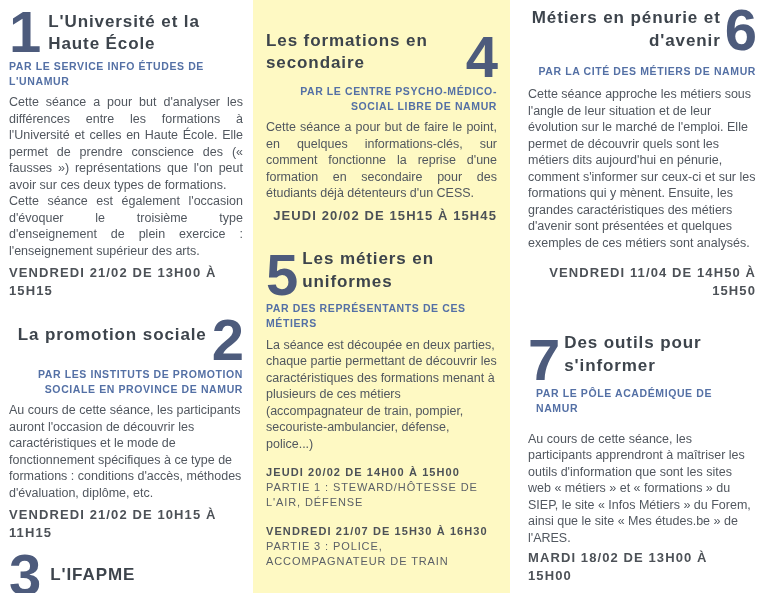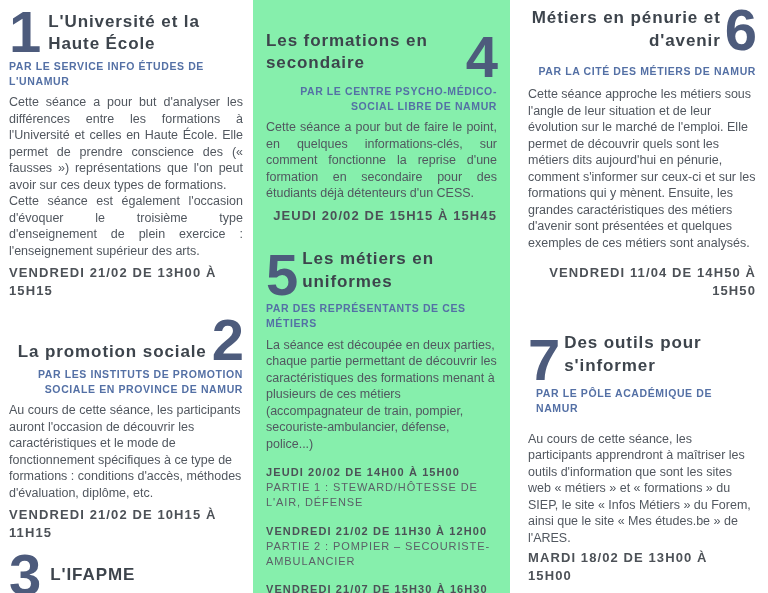--- a/index.html
+++ b/index.html
@@ -4,21 +4,21 @@
 <style>
   * { margin:0; padding:0; box-sizing:border-box; }
   html,body { background:#ffffff; }
   .page {
     width:768px; height:593px; overflow:hidden;
     display:flex; background:#ffffff;
     font-family:"Liberation Sans", sans-serif;
     -webkit-font-smoothing:antialiased;
   }
   .col { width:253px; flex:0 0 auto; padding:8px 10px 0 9px; }
-  .col.mid { width:257px; background:#86efac; padding:0 13px; }
+  .col.mid { width:257px; background:#fef9c3; padding:0 13px; }
   .col.right { width:258px; padding:0 12px 0 18px; }
 
   .hdr { display:flex; }
   .num {
     font-size:58px; font-weight:bold; line-height:0.82;
     color:#4d5b7c; letter-spacing:-1px; flex:0 0 auto;
   }
   .ttl {
     font-size:17px; font-weight:bold; letter-spacing:0.9px;
     color:#3d444c; line-height:1.32;
@@ -46,21 +46,21 @@
   .sched-label {
     font-size:11px; letter-spacing:0.9px; color:#5b6067; line-height:1.4;
   }
 
   
   .s1 .hdr { align-items:flex-start; }
   .s1 .num { margin-right:8px; }
   .s1 .ttl { padding-top:3px; }
 
   .s2 { margin-top:17px; }
-  .s2 .hdr { align-items:flex-end; }
+  .s2 .hdr { align-items:flex-start; }
   .s2 .num { margin-left:5px; }
   .s2 .ttl { padding-top:8px; }
 
   .s3 { margin-top:10px; }
   .s3 .hdr { align-items:center; }
   .s3 .num { margin-right:10px; }
 
   .s4 { margin-top:30px; }
   .s4 .hdr { align-items:flex-end; }
   .s4 .ttl { padding-bottom:6px; }
@@ -144,24 +144,20 @@
         <div class="ttl grow">Les métiers en uniformes</div>
       </div>
       <div class="sub">PAR DES REPRÉSENTANTS DE CES MÉTIERS</div>
       <div class="body">La séance est découpée en deux parties, chaque partie permettant de découvrir les caractéristiques des formations menant à plusieurs de ces métiers (accompagnateur de train, pompier, secouriste-ambulancier, défense, police...)</div>
 
       <div class="sched-item">
         <div class="sched-date">JEUDI 20/02 DE 14H00 À 15H00</div>
         <div class="sched-label">PARTIE 1 : STEWARD/HÔTESSE DE L'AIR, DÉFENSE</div>
       </div>
       <div class="sched-item">
-        <div class="sched-date">VENDREDI 21/02 DE 11H30 À 12H00</div>
-        <div class="sched-label">PARTIE 2 : POMPIER – SECOURISTE-AMBULANCIER</div>
-      </div>
-      <div class="sched-item">
         <div class="sched-date">VENDREDI 21/07 DE 15H30 À 16H30</div>
         <div class="sched-label">PARTIE 3 : POLICE, ACCOMPAGNATEUR DE TRAIN</div>
       </div>
 
     </div>
 
   </div>
 
   <div class="col right">
 

